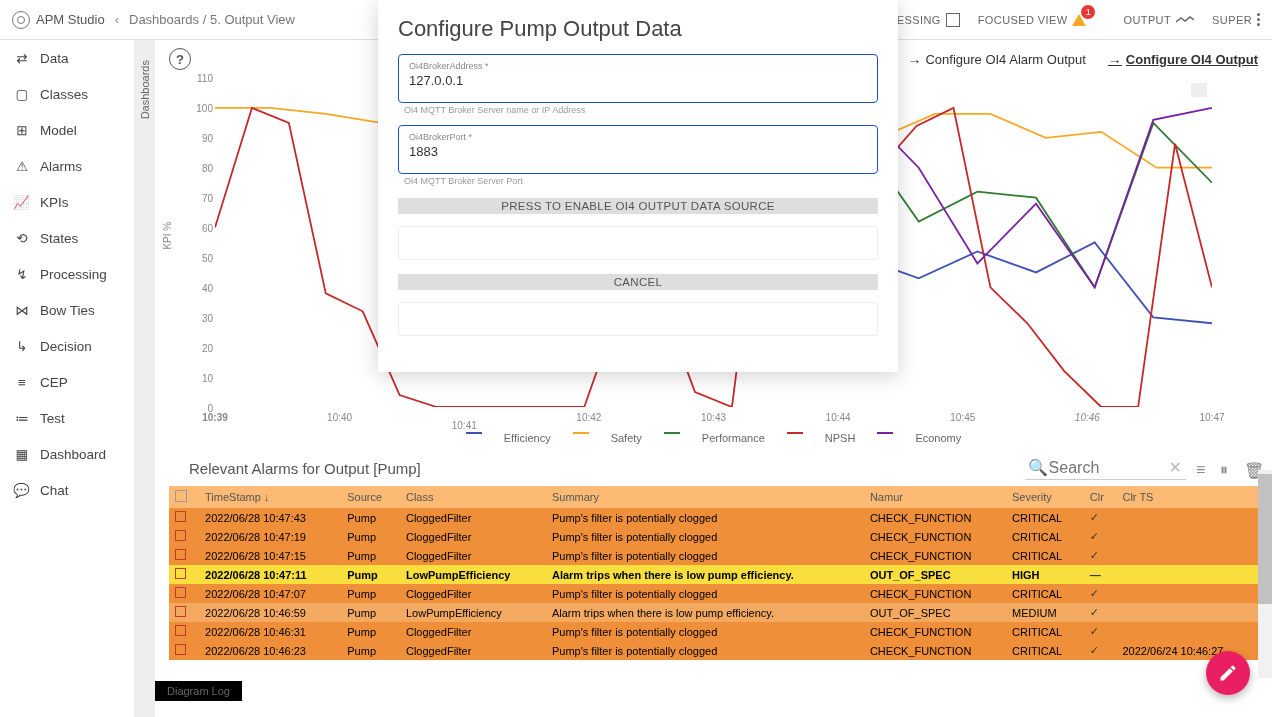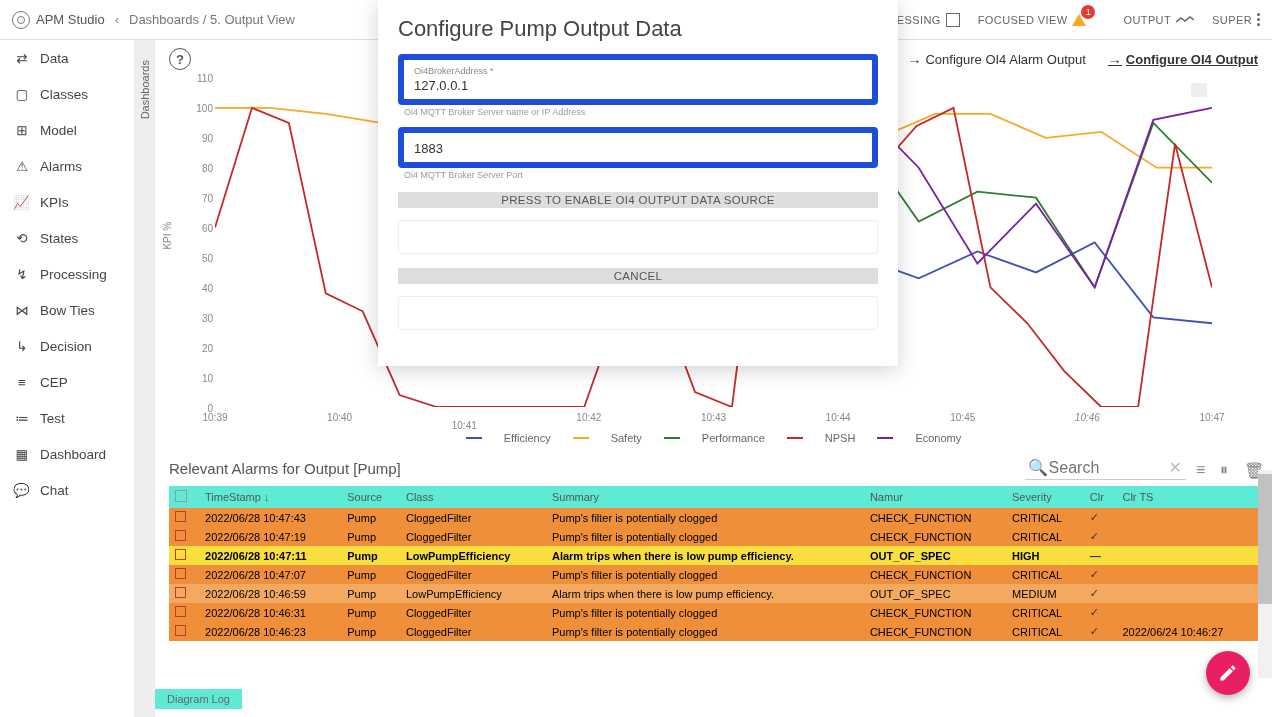--- a/index.html
+++ b/index.html
@@ -43,53 +43,53 @@
 .chart { position:relative; height:360px; margin:0 60px 0 30px; }
 .ylabel { position:absolute; left:-18px; top:50%; transform:rotate(-90deg) translateX(50%); font-size:10px; color:#888; transform-origin:left; }
 .yaxis { position:absolute; left:0; top:0; bottom:30px; width:30px; }
 .yaxis div { position:absolute; right:2px; font-size:10px; color:#888; transform:translateY(-50%); }
 .plot { position:absolute; left:30px; right:0; top:0; bottom:30px; }
 .xaxis { position:absolute; left:30px; right:0; bottom:0; height:30px; }
 .xaxis div { position:absolute; font-size:10px; color:#888; transform:translateX(-50%); }
 .plot-menu { position:absolute; right:5px; top:5px; width:16px; height:14px; background:#eee; }
 
 .legend { display:flex; justify-content:center; gap:22px; font-size:11px; color:#666; margin-top:-6px; }
-.legend .li { display:flex; align-items:center; gap:22px; }
+.legend .li { display:flex; align-items:flex-start; gap:22px; }
 .legend .sw { width:16px; height:2px; }
 
 
 .alarms { margin:12px 14px 0 14px; }
-.alarms-head { display:flex; align-items:center; margin-bottom:6px; }
+.alarms-head { display:flex; align-items:center; margin-bottom:6px;margin-left:20px; }
 .alarms-title { font-size:15px; color:#555; }
 .alarms-tools { margin-left:auto; display:flex; align-items:center; gap:10px; color:#888; }
 .search-box { display:flex; align-items:center; border-bottom:1px solid #ccc; padding:2px 4px; }
 .search-box input { border:none; outline:none; font-size:16px; width:120px; background:transparent; }
 .tool-ic { width:14px; height:14px; cursor:pointer; }
 
 .table { width:100%; border-collapse:collapse; font-size:11px; }
-.table th { text-align:left; padding:4px 6px; color:#555; font-weight:normal; background:#5eead4; }
+.table th { text-align:left; padding:4px 6px; color:#555; font-weight:normal; background:#fdba74; }
 .table td { padding:3px 6px; }
 .cb { width:11px; height:11px; border:1.5px solid #c0392b; display:inline-block; }
 .cb-h { width:12px; height:12px; border:1.5px solid #999; display:inline-block; }
 .row-orange { background:#ef8f3a; }
 .row-yellow { background:#f8df3e; font-weight:bold; }
 .row-lorange { background:#f4a960; }
 .check { color:#333; }
 
-.bottom-tab { position:absolute; bottom:8px; left:20px; padding:4px 12px; background:#5eead4; font-size:11px; color:#666; }
+.bottom-tab { position:absolute; bottom:16px; left:20px; padding:4px 12px; background:#000000; font-size:11px; color:#666; }
 
 
 .fab { position:absolute; right:22px; bottom:22px; width:44px; height:44px; background:#e91e63; border-radius:50%; display:flex; align-items:center; justify-content:center; box-shadow:0 3px 8px rgba(0,0,0,0.3); cursor:pointer; z-index:5; }
 .fab svg { fill:#fff; }
 
 
 .modal { position:absolute; top:0; left:378px; width:520px; background:#fff; box-shadow:0 4px 20px rgba(0,0,0,0.18); padding:16px 20px 24px 20px; z-index:10; }
 .modal h2 { font-size:22px; font-weight:normal; color:#444; margin-bottom:12px; }
 .modal .sub { font-size:15px; color:#444; margin-bottom:14px; }
-.field-wrap { border:6px solid #1d4ed8; border-radius:4px; padding:6px 10px 4px 10px; margin-bottom:2px; }
+.field-wrap { border:1px solid #1d4ed8; border-radius:4px; padding:6px 10px 12px 10px; margin-bottom:2px; }
 .field-wrap .label { font-size:9px; color:#888; }
 .field-wrap input { border:none; outline:none; width:100%; font-size:13px; color:#333; padding:2px 0; }
 .hint { font-size:9px; color:#999; margin:2px 0 10px 6px; }
 .modal-btn { width:100%; padding:2px; background:#dedede; color:#555; border:none; font-size:11.5px; letter-spacing:0.3px; margin-bottom:12px; cursor:pointer; }
 .modal-space { width:100%; height:34px; border:1px solid #eee; border-radius:3px; margin-bottom:12px; }
 
 .scrollbar { position:absolute; right:0; top:430px; width:14px; height:208px; background:#f1f1f1; }
 .scrollbar .thumb { background:#c1c1c1; height:130px; margin-top:4px; }
 </style>
 </head>
@@ -222,21 +222,21 @@
         </div>
       <svg class="plot" id="plot" preserveAspectRatio="none" viewBox="0 0 1000 330">
           <path d="M294.11764705882354 45 L352.94117647058823 114 L411.7647058823529 150 L470.5882352941176 120 L529.4117647058823 114 L588.2352941176471 135 L647.0588235294118 180 L705.8823529411765 201 L764.7058823529411 174.00000000000003 L823.5294117647059 194.99999999999997 L882.3529411764706 165 L941.1764705882352 240 L1000 246 " stroke="#3f51b5" stroke-width="1.8" fill="none"></path>
           <path d="M0 30.00000000000001 L55.55555555555555 30.00000000000001 L111.1111111111111 36.000000000000014 L166.66666666666666 45 L222.2222222222222 75 L277.77777777777777 81.00000000000001 M500 30.00000000000001 L555.5555555555555 36.000000000000014 L611.1111111111112 45 L666.6666666666666 59.999999999999986 L722.2222222222222 36.000000000000014 L777.7777777777778 36.000000000000014 L833.3333333333334 59.999999999999986 L888.8888888888888 54.00000000000002 L944.4444444444445 90 L1000 90 " stroke="#f9a825" stroke-width="1.8" fill="none"></path>
           <path d="M294.11764705882354 45 L352.94117647058823 114 L411.7647058823529 240 L470.5882352941176 180 L529.4117647058823 150 L588.2352941176471 192 L647.0588235294118 59.999999999999986 L705.8823529411765 144 L764.7058823529411 114 L823.5294117647059 120 L882.3529411764706 210 L941.1764705882352 45 L1000 105.00000000000001 " stroke="#2e7d32" stroke-width="1.8" fill="none"></path>
           <path d="M0 150 L37.03703703703704 30.00000000000001 L74.07407407407408 45 L111.1111111111111 216 L148.14814814814815 234 L185.18518518518516 318 L222.2222222222222 330 L259.25925925925924 330 L296.2962962962963 330 L333.3333333333333 330 L370.3703703703703 330 L407.4074074074074 225.00000000000003 L444.4444444444444 216 L481.48148148148147 315 L518.5185185185185 330 L555.5555555555555 38.99999999999999 L592.5925925925926 135 L629.6296296296297 59.999999999999986 L666.6666666666666 90 L703.7037037037037 48.000000000000014 L740.7407407407406 30.00000000000001 L777.7777777777778 210 L814.8148148148148 246 L851.8518518518518 294 L888.8888888888888 330 L925.925925925926 330 L962.9629629629629 65.99999999999999 L1000 210 " stroke="#c62828" stroke-width="1.8" fill="none"></path>
           <path d="M294.11764705882354 30.00000000000001 L352.94117647058823 120 L411.7647058823529 126 L470.5882352941176 126 L529.4117647058823 120 L588.2352941176471 45 L647.0588235294118 30.00000000000001 L705.8823529411765 90 L764.7058823529411 186.00000000000003 L823.5294117647059 126 L882.3529411764706 210 L941.1764705882352 42.000000000000014 L1000 30.00000000000001 " stroke="#7b1fa2" stroke-width="1.8" fill="none"></path>
         </svg>
       <div class="plot-menu"></div>
       <div class="xaxis" id="xaxis">
-          <div style="left: 0%; top: 4px;">10:39</div>
+          <div style="left: 0%; top: 4px; font-weight: bold;">10:39</div>
           <div style="left: 12.5%; top: 4px;">10:40</div>
           <div style="left: 25%; top: 12px;">10:41</div>
           <div style="left: 37.5%; top: 4px;">10:42</div>
           <div style="left: 50%; top: 4px;">10:43</div>
           <div style="left: 62.5%; top: 4px;">10:44</div>
           <div style="left: 75%; top: 4px;">10:45</div>
           <div style="left: 87.5%; top: 4px; font-style: italic;">10:46</div>
           <div style="left: 100%; top: 4px;">10:47</div>
         </div>
     </div>
@@ -308,20 +308,31 @@
               <td><span class="cb"></span></td>
     <td>2022/06/28 10:47:19</td>
               <td>Pump</td>
               <td>CloggedFilter</td>
               <td>Pump's filter is potentially clogged</td>
     <td>CHECK_FUNCTION</td>
               <td>CRITICAL</td>
               <td class="check">✓</td>
               <td></td>
             </tr>
+            <tr class="row-orange">
+              <td><span class="cb"></span></td>
+    <td>2022/06/28 10:47:15</td>
+              <td>Pump</td>
+              <td>CloggedFilter</td>
+              <td>Pump's filter is potentially clogged</td>
+    <td>CHECK_FUNCTION</td>
+              <td>CRITICAL</td>
+              <td class="check">✓</td>
+              <td></td>
+            </tr>
             <tr class="row-yellow">
               <td><span class="cb"></span></td>
     <td>2022/06/28 10:47:11</td>
               <td>Pump</td>
               <td>LowPumpEfficiency</td>
               <td>Alarm trips when there is low pump efficiency.</td>
     <td>OUT_OF_SPEC</td>
               <td>HIGH</td>
               <td class="check">—</td>
               <td></td>
@@ -389,20 +400,21 @@
 </div>
 
 <div class="modal">
   <h2>Configure Pump Output Data</h2>
   <div class="field-wrap">
     <div class="label">Oi4BrokerAddress *</div>
     <input value="127.0.0.1" style="">
   </div>
   <div class="hint">Oi4 MQTT Broker Server name or IP Address</div>
   <div class="field-wrap">
+    <div class="label">Oi4BrokerPort *</div>
     <input value="1883" style="">
   </div>
   <div class="hint">Oi4 MQTT Broker Server Port</div>
   <button class="modal-btn">PRESS TO ENABLE OI4 OUTPUT DATA SOURCE</button>
   <div class="modal-space"></div>
   <button class="modal-btn">CANCEL</button>
   <div class="modal-space"></div>
 </div>
 
 </body></html>

